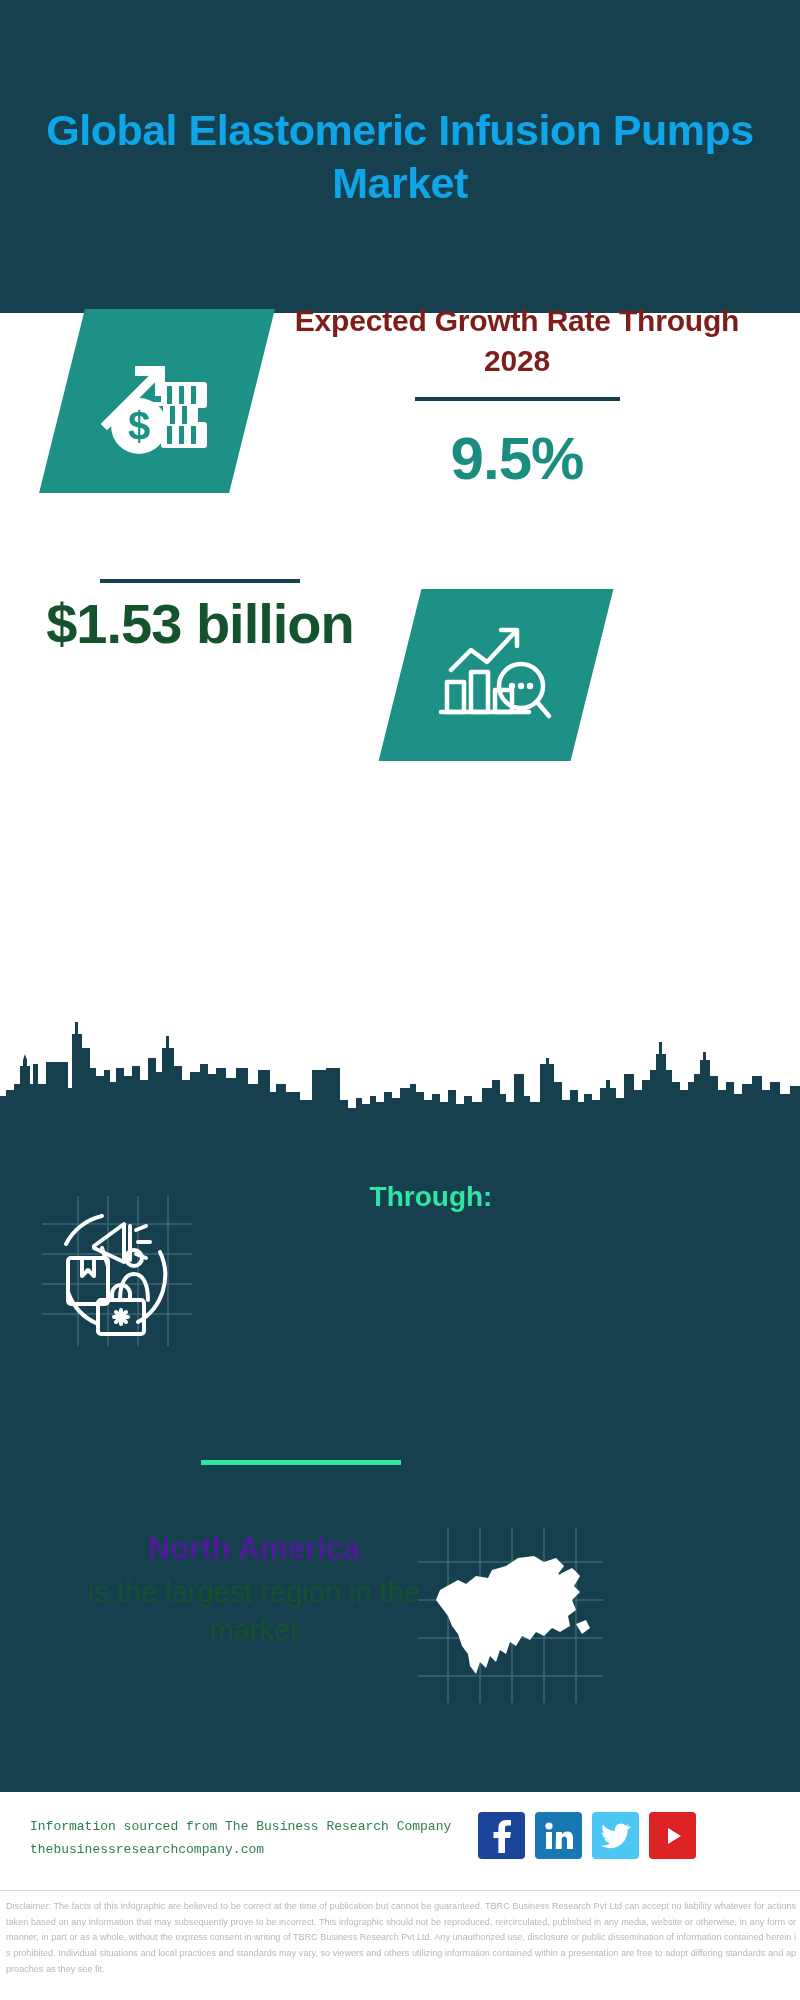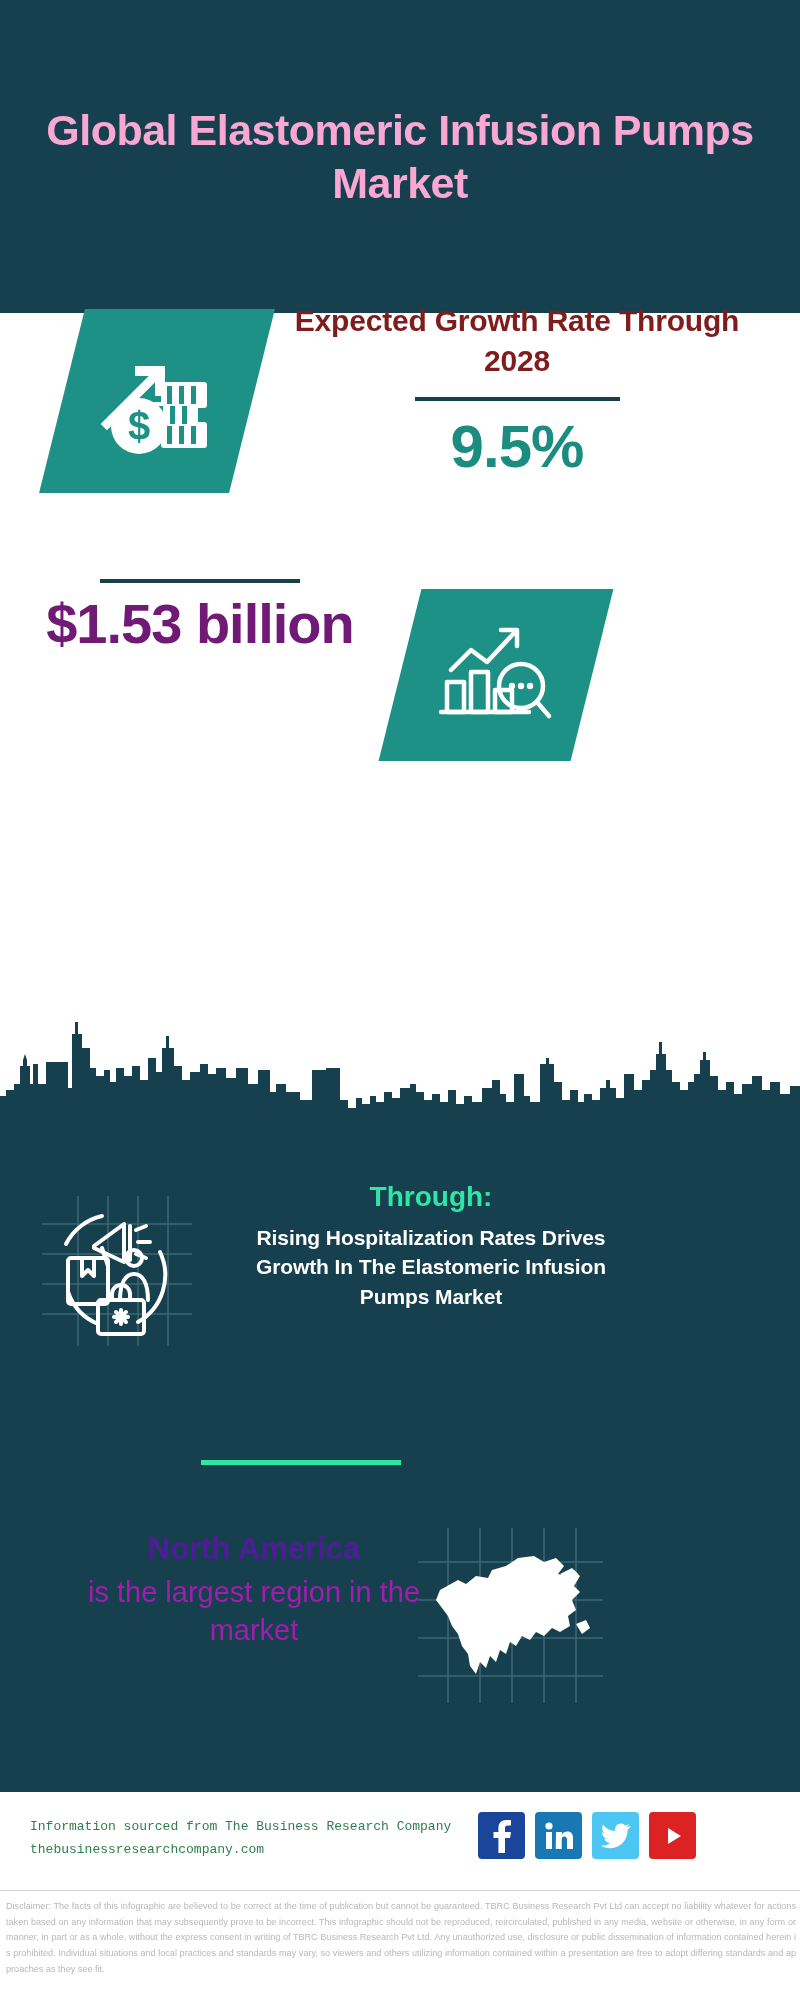--- a/index.html
+++ b/index.html
@@ -11,21 +11,21 @@
   }
   .page { position:relative; width:800px; height:2000px; background:#ffffff; }
 
   
   .header {
     position:absolute; left:0; top:0; width:800px; height:313px;
     background:#17404f;
     display:flex; align-items:center; justify-content:center;
   }
   .header-title {
-    color:#f9a8d4;
+    color:#0ea5e9;
     font-size:43px; font-weight:bold; line-height:1.22;
     text-align:center; letter-spacing:-0.5px;
     width:760px;
   }
 
   
   .white-zone {
     position:absolute; left:0; top:313px; width:800px; height:707px;
     background:#ffffff;
   }
@@ -50,34 +50,34 @@
   .stat-label {
     color:#7f1d1d; font-size:30px; font-weight:bold;
     line-height:1.33; letter-spacing:-0.2px;
   }
   .rule-dark {
     width:205px; height:4px; background:#17404f;
     margin:16px auto 0 auto;
   }
   .stat-value {
     color:#1a8c80; font-size:60px; font-weight:bold;
-    margin-top:14px; letter-spacing:-1px; line-height:1.05;
+    margin-top:26px; letter-spacing:-1px; line-height:1.05;
   }
 
   
   .size-text {
     position:absolute; left:10px; top:250px; width:380px;
     text-align:center;
   }
   .rule-dark-2 {
     width:200px; height:4px; background:#17404f;
     margin:16px auto 0 auto;
   }
   .size-value {
-    color:#701a75; font-size:56px; font-weight:bold;
+    color:#14532d; font-size:56px; font-weight:bold;
     margin-top:12px; letter-spacing:-1px; line-height:1.05;text-align:center;
   }
   .skyline-wrap {
     position:absolute; left:0; top:1018px; width:800px; height:106px;
     overflow:hidden;
   }
   .skyline-wrap svg { display:block; width:800px; height:106px; }
 
   .dark-body {
     position:absolute; left:0; top:1118px; width:800px; height:674px;
@@ -105,21 +105,21 @@
   }
 
   
   .region-text {
     position:absolute; left:54px; top:1530px; width:400px; text-align:center;
   }
   .region-name {
     color:#4c1d95; font-size:31px; font-weight:bold; line-height:1.25;
   }
   .region-desc {
-    color:#a21caf; font-size:29px; line-height:1.32; margin-top:4px;
+    color:#14532d; font-size:29px; line-height:1.32; margin-top:4px;
   }
   .region-map {
     position:absolute; left:418px; top:1528px; width:185px; height:175px;
   }
 
   
   .footer {
     position:absolute; left:0; top:1792px; width:800px; height:104px;
     background:#ffffff;
     display:flex; align-items:center;
@@ -256,21 +256,20 @@
         <path d="M78 104 C78 86 84 78 92 78 C100 78 106 86 106 104"></path>
         <rect x="56" y="104" width="46" height="34" rx="3"></rect>
         <path d="M70 104 L70 98 A6 6 0 0 1 88 98 L88 104"></path>
         <path d="M79 114 L79 128 M72 121 L86 121 M74 116 L84 126 M84 116 L74 126"></path>
       </g>
     </svg>
   </div>
 
   <div class="driver-text">
     <div class="driver-head">Through:</div>
-    <div class="driver-body">Rising Hospitalization Rates Drives Growth In The Elastomeric Infusion Pumps Market</div>
   </div>
 
   <div class="rule-mint"></div>
 
   <div class="region-text">
     <div class="region-name">North America</div>
     <div class="region-desc">is the largest region in the market</div>
   </div>
 
   <div class="region-map">

